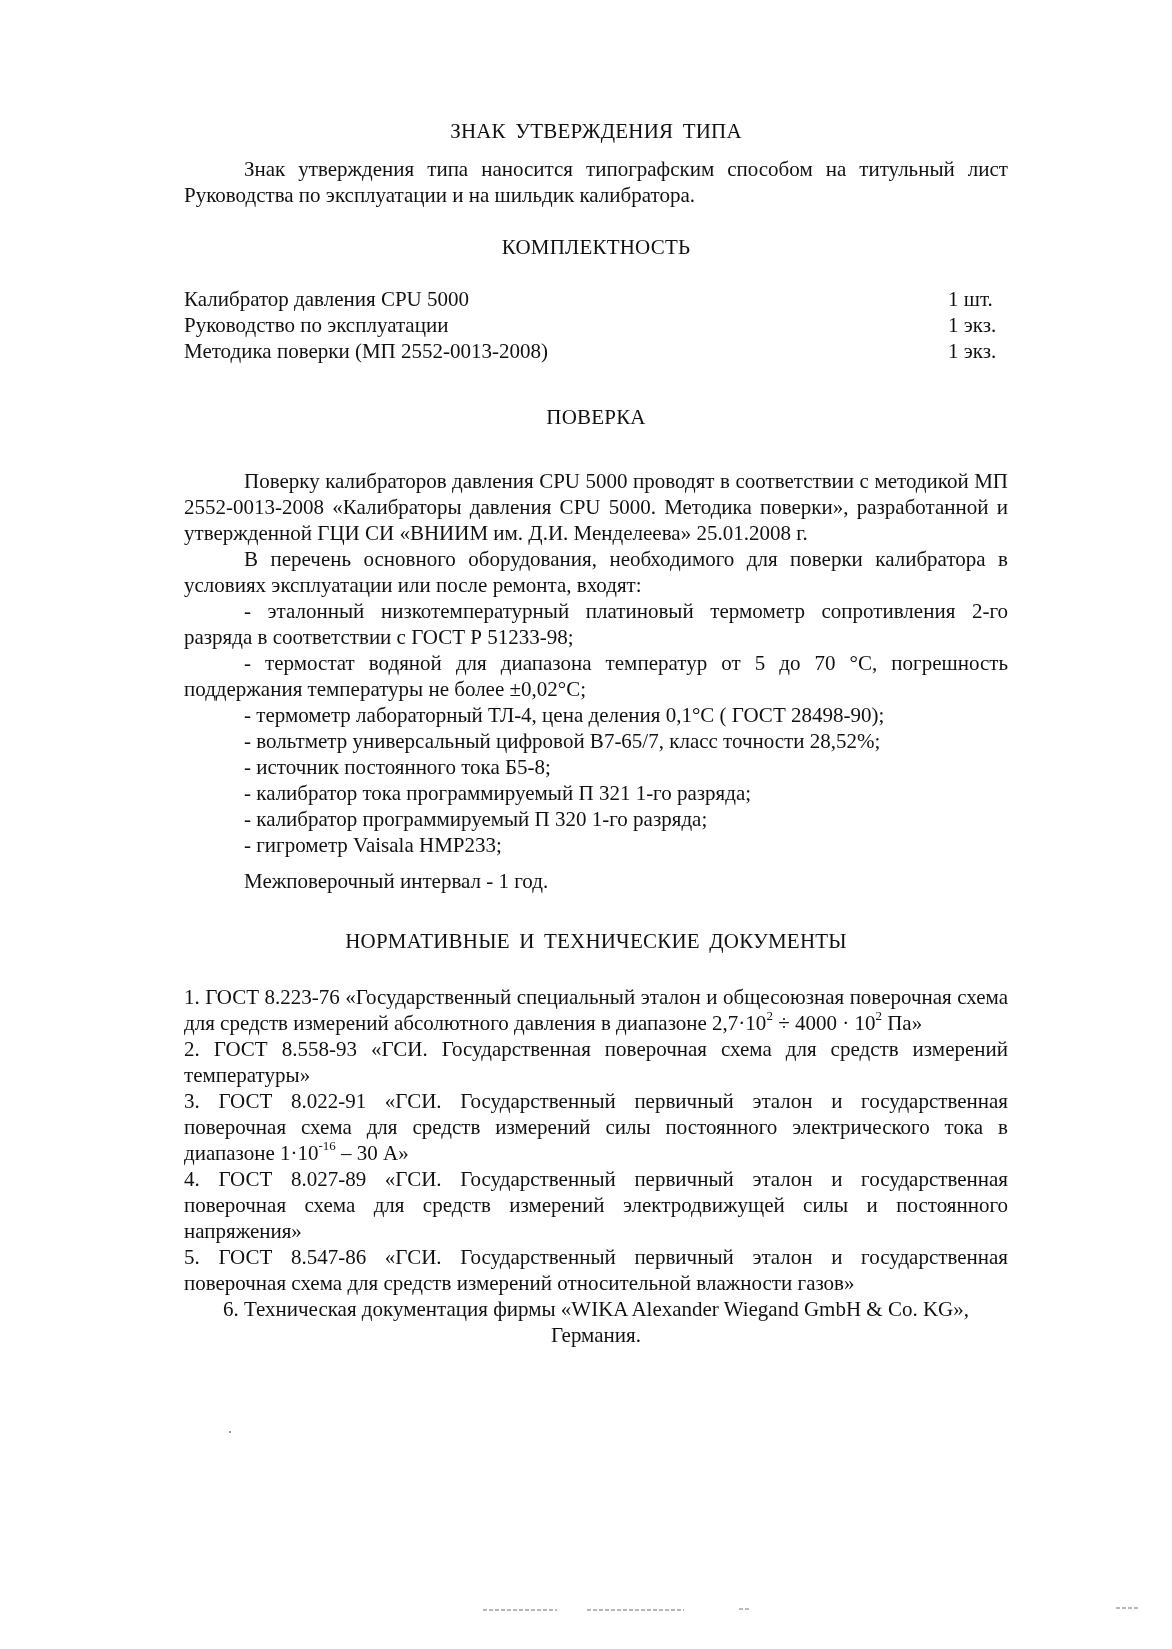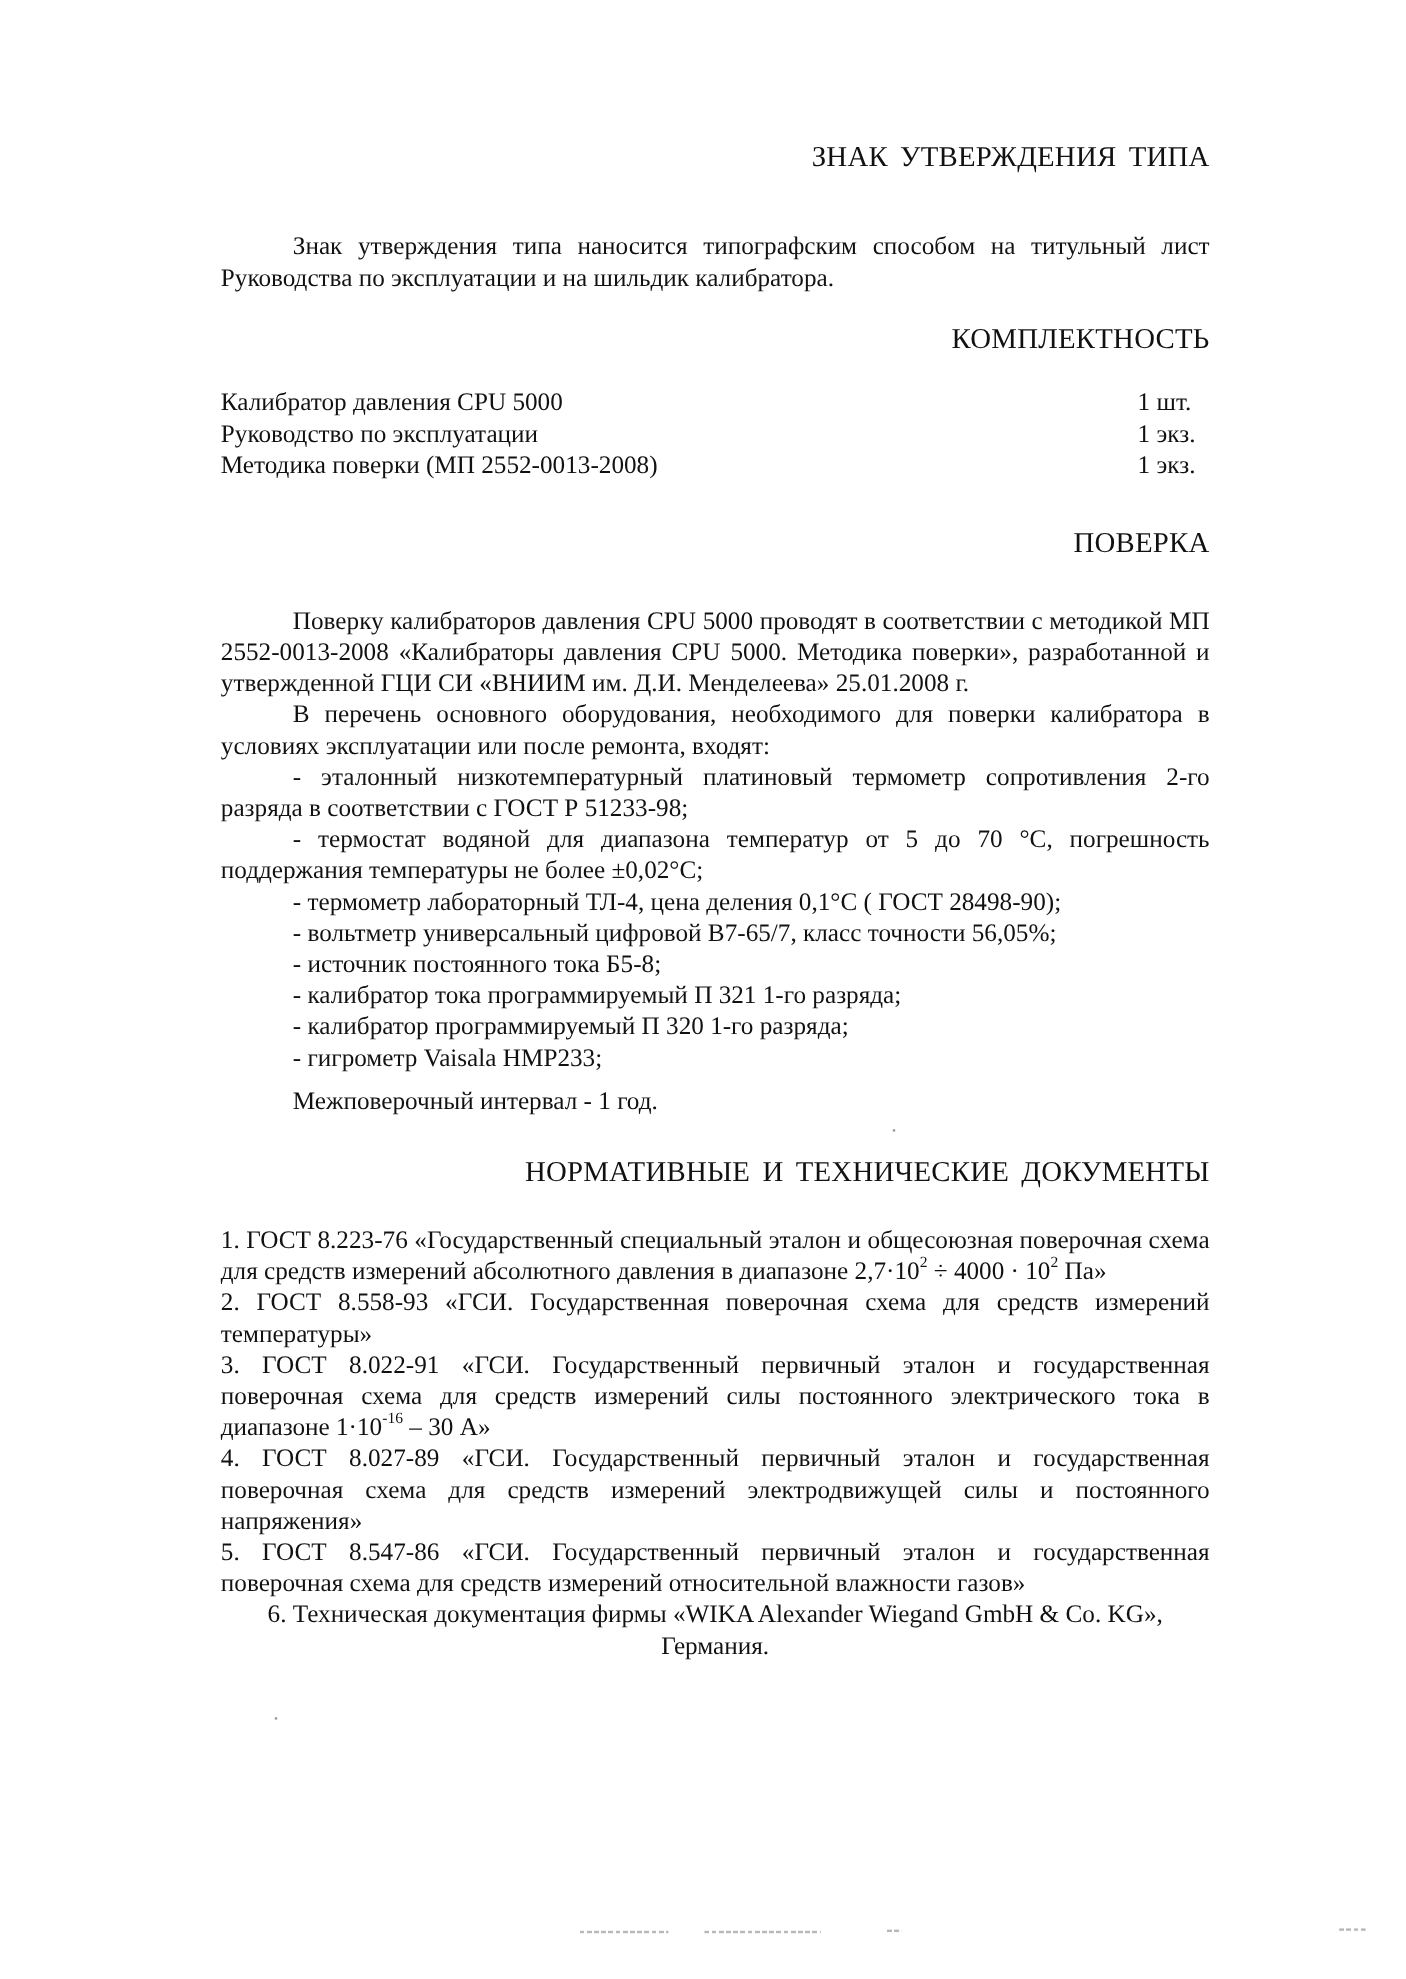--- a/index.html
+++ b/index.html
@@ -17,22 +17,22 @@
       font-size: 21px;
       line-height: 26px;
     }
     .page {
       position: absolute;
       left: 184px;
       top: 118px;
       width: 824px;
     }
     .heading {
-      text-align: right;
-      font-size: 24px;
+      text-align: center;
+      font-size: 21px;
       letter-spacing: 0.2px;
       word-spacing: 4px;
     }
     .para {
       text-align: justify;
       text-indent: 60px;
       margin: 0;
     }
     .kit-table {
       width: 100%;
@@ -74,21 +74,21 @@
       height: 2px;
       background: #9a9a9a;
     }
   </style>
 </head>
 <body>
 
 <div class="page">
 
   <div class="heading" style="margin-top:0;">ЗНАК УТВЕРЖДЕНИЯ ТИПА</div>
-  <p class="para" style="margin-top:48px;font-family:Liberation Serif, serif;">Знак утверждения типа наносится типографским способом на титульный лист Руководства по эксплуатации и на шильдик калибратора.</p>
+  <p class="para" style="margin-top:12px;font-family:Liberation Serif, serif;">Знак утверждения типа наносится типографским способом на титульный лист Руководства по эксплуатации и на шильдик калибратора.</p>
 
   <div class="heading" style="margin-top:26px;">КОМПЛЕКТНОСТЬ</div>
   <table class="kit-table" style="margin-top:26px;">
     <tbody>
       <tr>
         <td>Калибратор давления CPU 5000</td>
         <td class="qty">1 шт.</td>
       </tr>
       <tr>
         <td>Руководство по эксплуатации</td>
@@ -101,21 +101,21 @@
     </tbody>
   </table>
 
   <div class="heading" style="margin-top:40px;">ПОВЕРКА</div>
   <p class="para" style="margin-top:38px;">Поверку калибраторов давления CPU 5000 проводят в соответствии с методикой МП 2552-0013-2008 «Калибраторы давления CPU 5000. Методика поверки», разработанной и утвержденной ГЦИ СИ «ВНИИМ им. Д.И. Менделеева»  25.01.2008 г.</p>
   <p class="para">В перечень основного оборудования, необходимого для поверки калибратора в условиях эксплуатации или после ремонта, входят:</p>
   <div>
     <div class="bullet wrap">- эталонный низкотемпературный платиновый термометр сопротивления 2-го разряда в соответствии с ГОСТ Р 51233-98;</div>
     <div class="bullet wrap">-  термостат водяной для диапазона температур от 5 до 70 °С, погрешность поддержания температуры не более ±0,02°С;</div>
     <div class="bullet">- термометр лабораторный ТЛ-4, цена деления 0,1°С ( ГОСТ 28498-90);</div>
-    <div class="bullet">- вольтметр универсальный цифровой В7-65/7, класс точности 56,05%;</div>
+    <div class="bullet">- вольтметр универсальный цифровой В7-65/7, класс точности 28,52%;</div>
     <div class="bullet">- источник постоянного тока Б5-8;</div>
     <div class="bullet">- калибратор тока программируемый П 321 1-го разряда;</div>
     <div class="bullet">- калибратор программируемый П 320 1-го разряда;</div>
     <div class="bullet">- гигрометр Vaisala HMP233;</div>
   </div>
   <p class="para" style="margin-top:10px;">Межповерочный интервал - 1 год.</p>
 
   <div class="heading" style="margin-top:34px;font-family:Liberation Serif, serif;">НОРМАТИВНЫЕ И ТЕХНИЧЕСКИЕ ДОКУМЕНТЫ</div>
   <div style="margin-top:30px;">
     <p class="doc-item"><span>1. ГОСТ 8.223-76 «Государственный специальный эталон и общесоюзная поверочная схема для средств измерений абсолютного давления в диапазоне 2,7·10</span><sup>2</sup><span> ÷ 4000 · 10</span><sup>2</sup><span> Па»</span></p>

